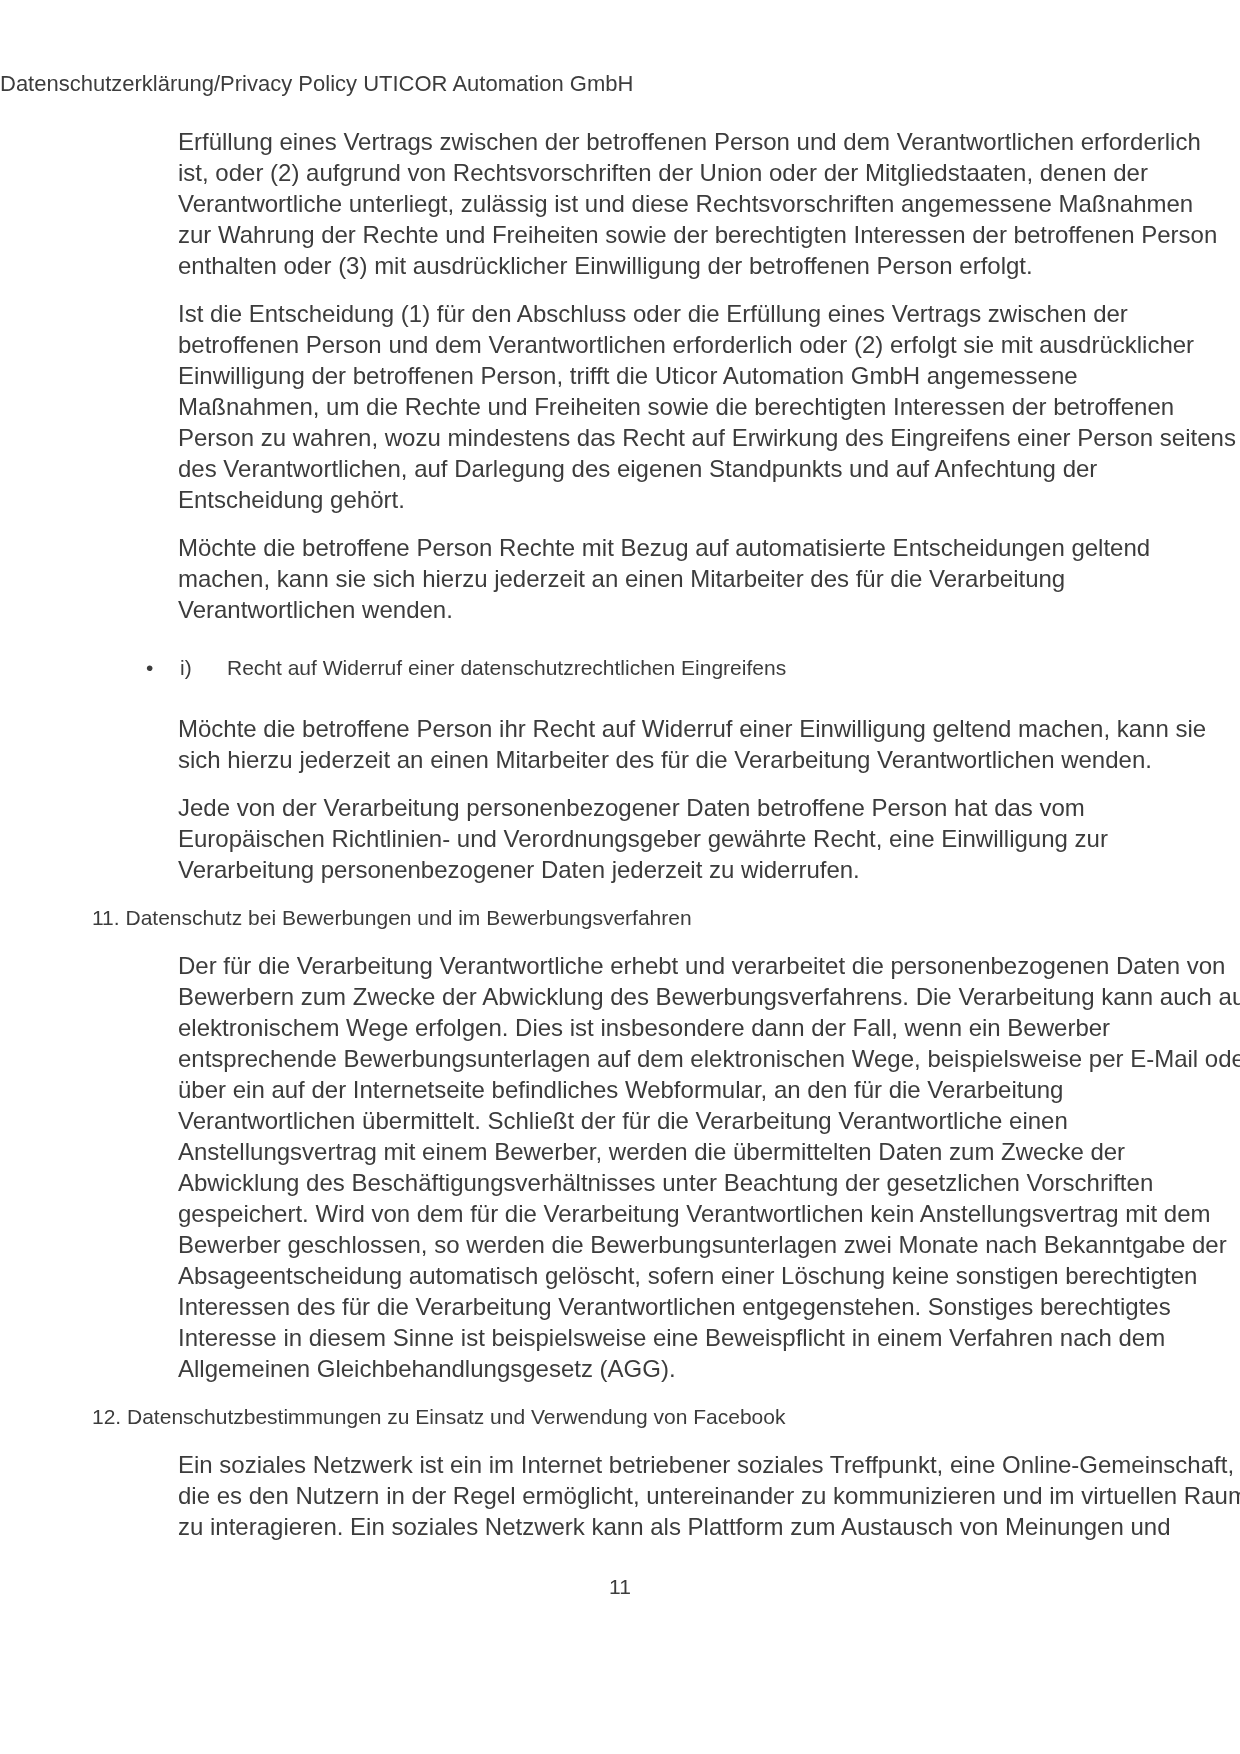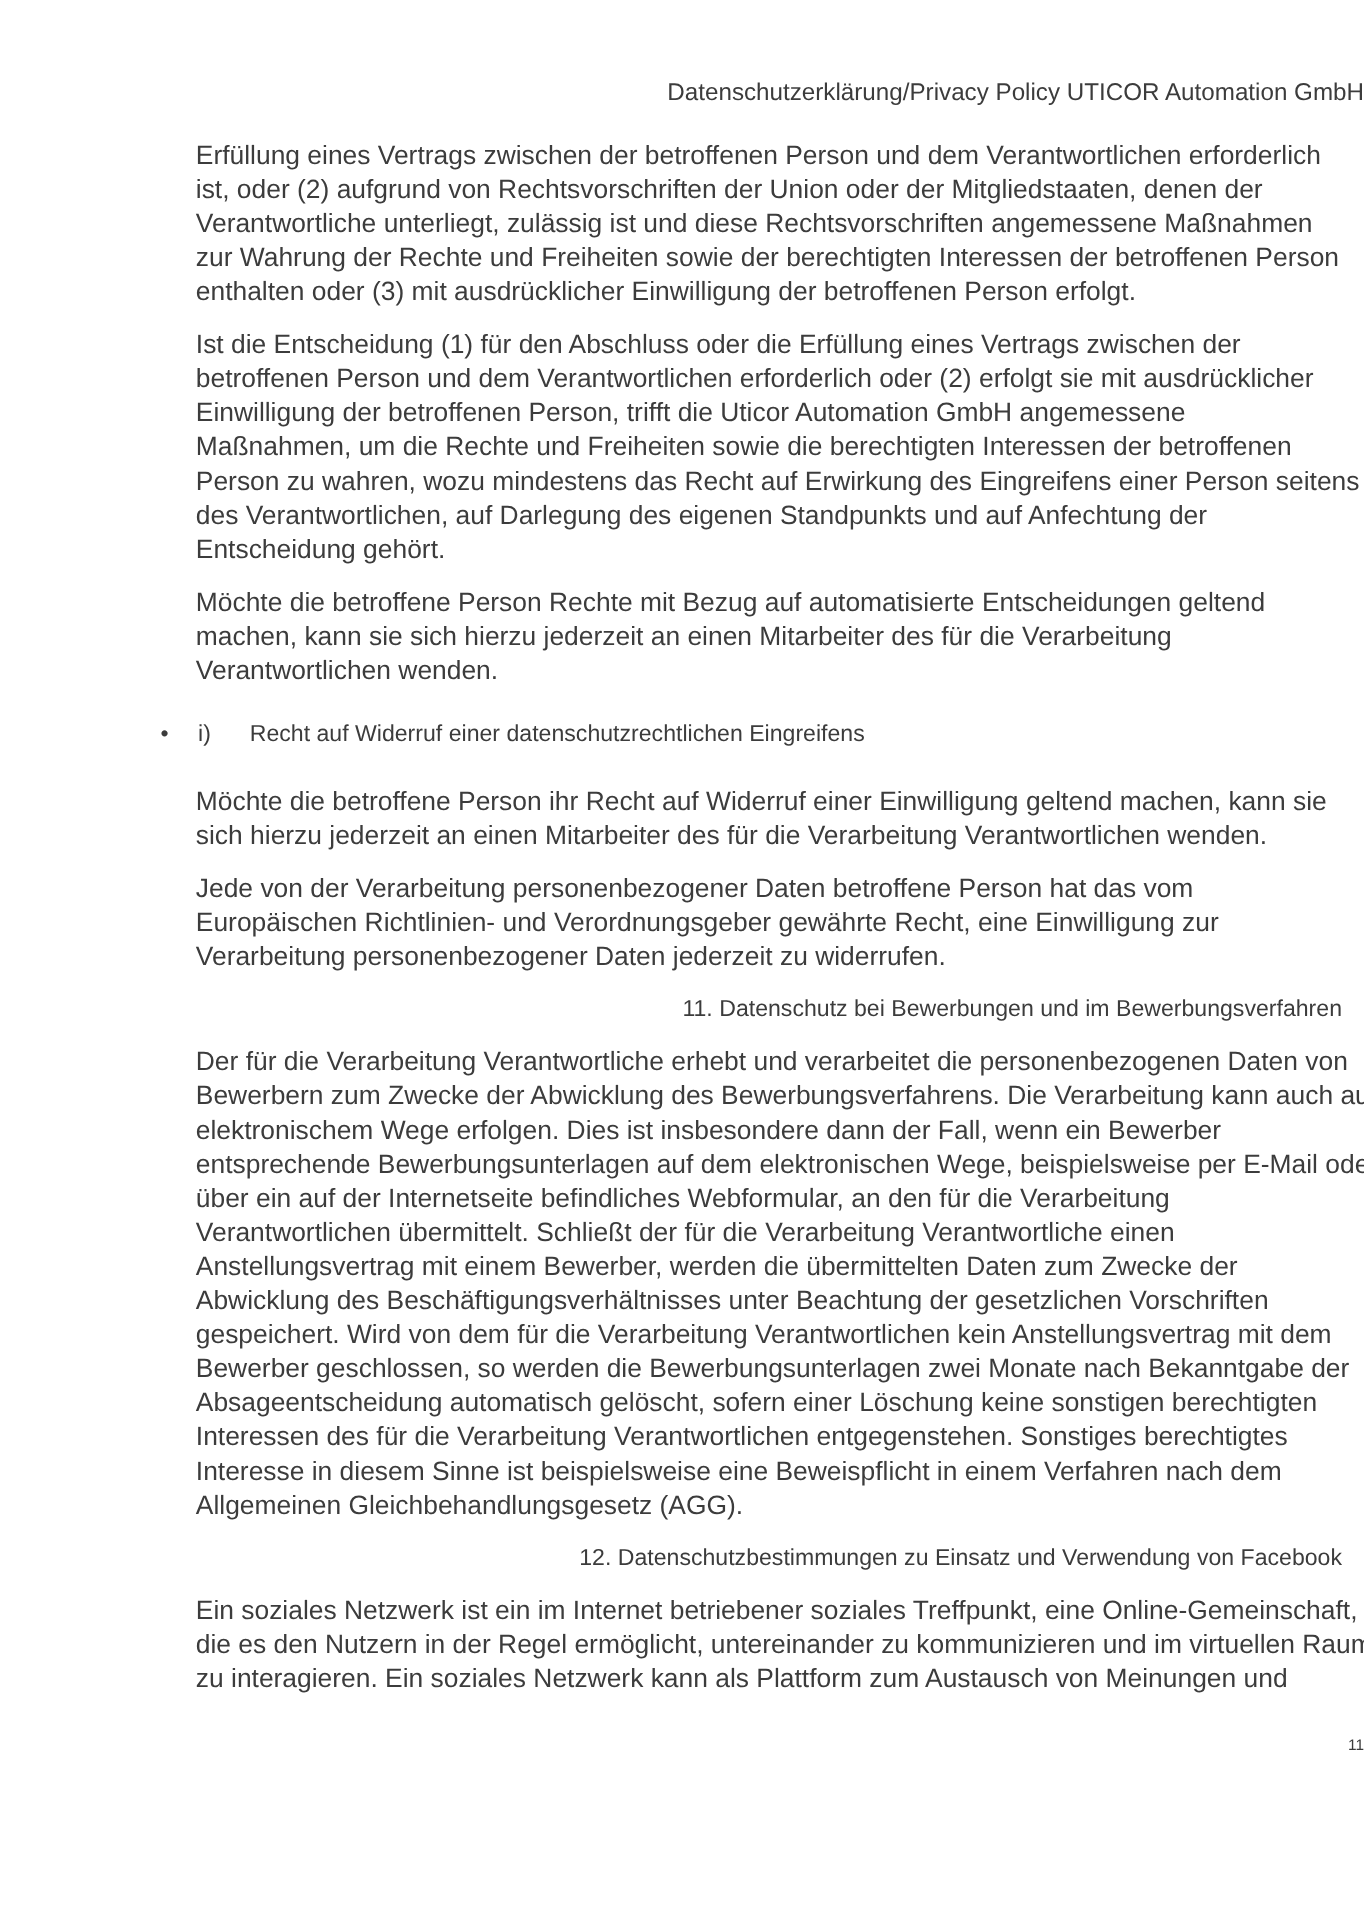--- a/index.html
+++ b/index.html
@@ -7,55 +7,54 @@
     position: relative;
     width: 1240px;
     height: 1754px;
     background: #ffffff;
     overflow: hidden;
     font-family: "Liberation Sans", sans-serif;
     color: #3c3c3c;
   }
   .doc-title {
     margin: 68px 0 0 0;
-    text-align: right;
+    text-align: left;
     font-size: 22px;
     line-height: 31px;
     white-space: pre;
     font-weight: normal;
   }
   .para {
     font-size: 24px;
     line-height: 31px;
     white-space: pre;
     margin: 0 20px 17px 178px;
   }
   .para.first { margin-top: 27px; }
   .para.full { }
   .h-sec {
     font-size: 21px;
     line-height: 31px;
     font-weight: normal;
     white-space: pre;
     margin: 0 20px 17px 92px;
-    text-align: right;
   }
   .bullet-row {
     display: flex;
     align-items: baseline;
     margin: 27px 20px 30px 146px;
     font-size: 21px;
     line-height: 31px;
   }
   .bullet-glyph { width: 34px; flex: 0 0 34px; }
   .bullet-marker { width: 47px; flex: 0 0 47px; }
   .page-num {
     margin-top: 29px;
-    text-align: right;
-    font-size: 14px;
+    text-align: center;
+    font-size: 21px;
     line-height: 31px;
   }
 </style>
 </head>
 <body>
 
 <div class="page">
 
   <div class="doc-title">Datenschutzerklärung/Privacy Policy UTICOR Automation GmbH</div>
 

